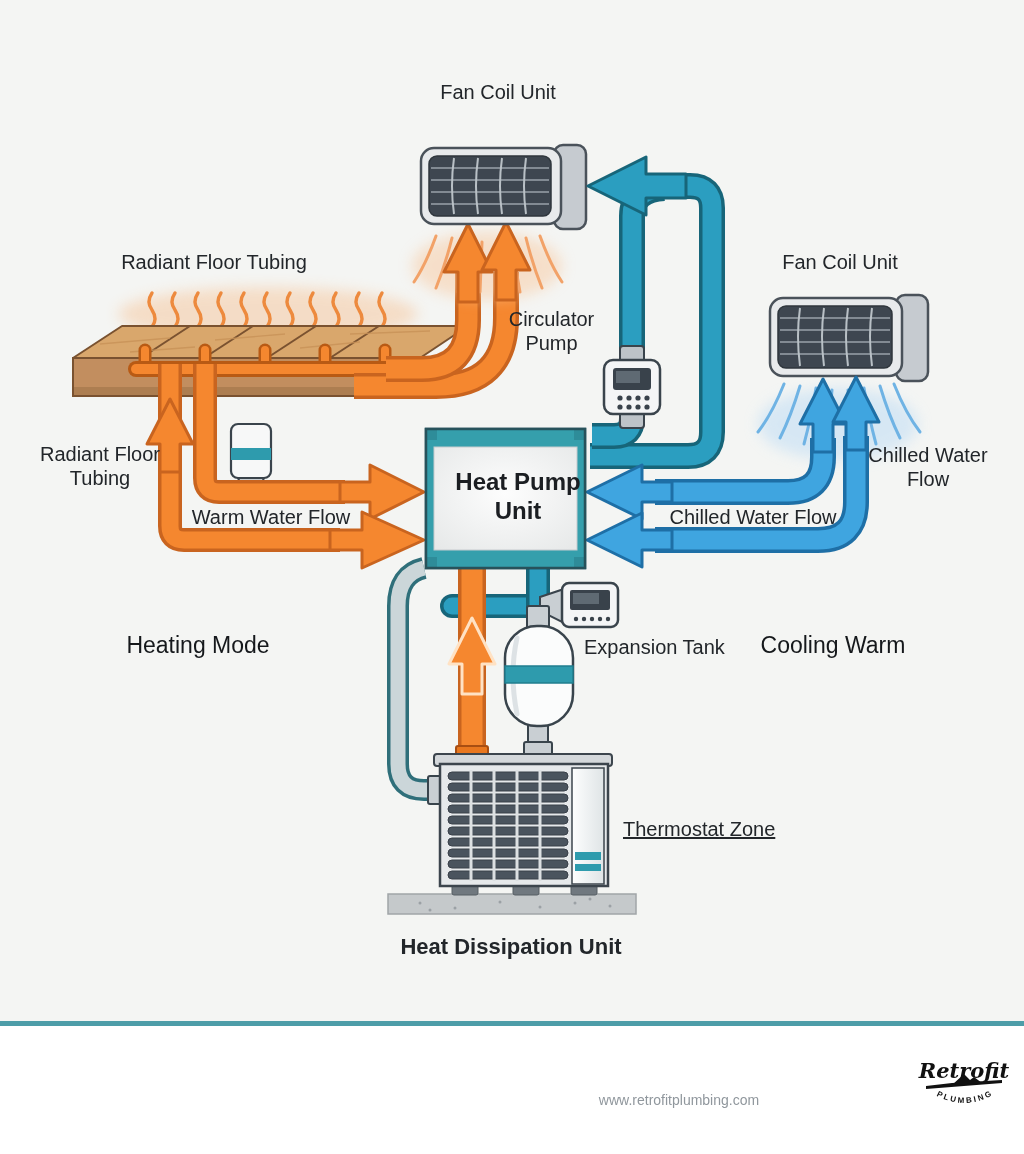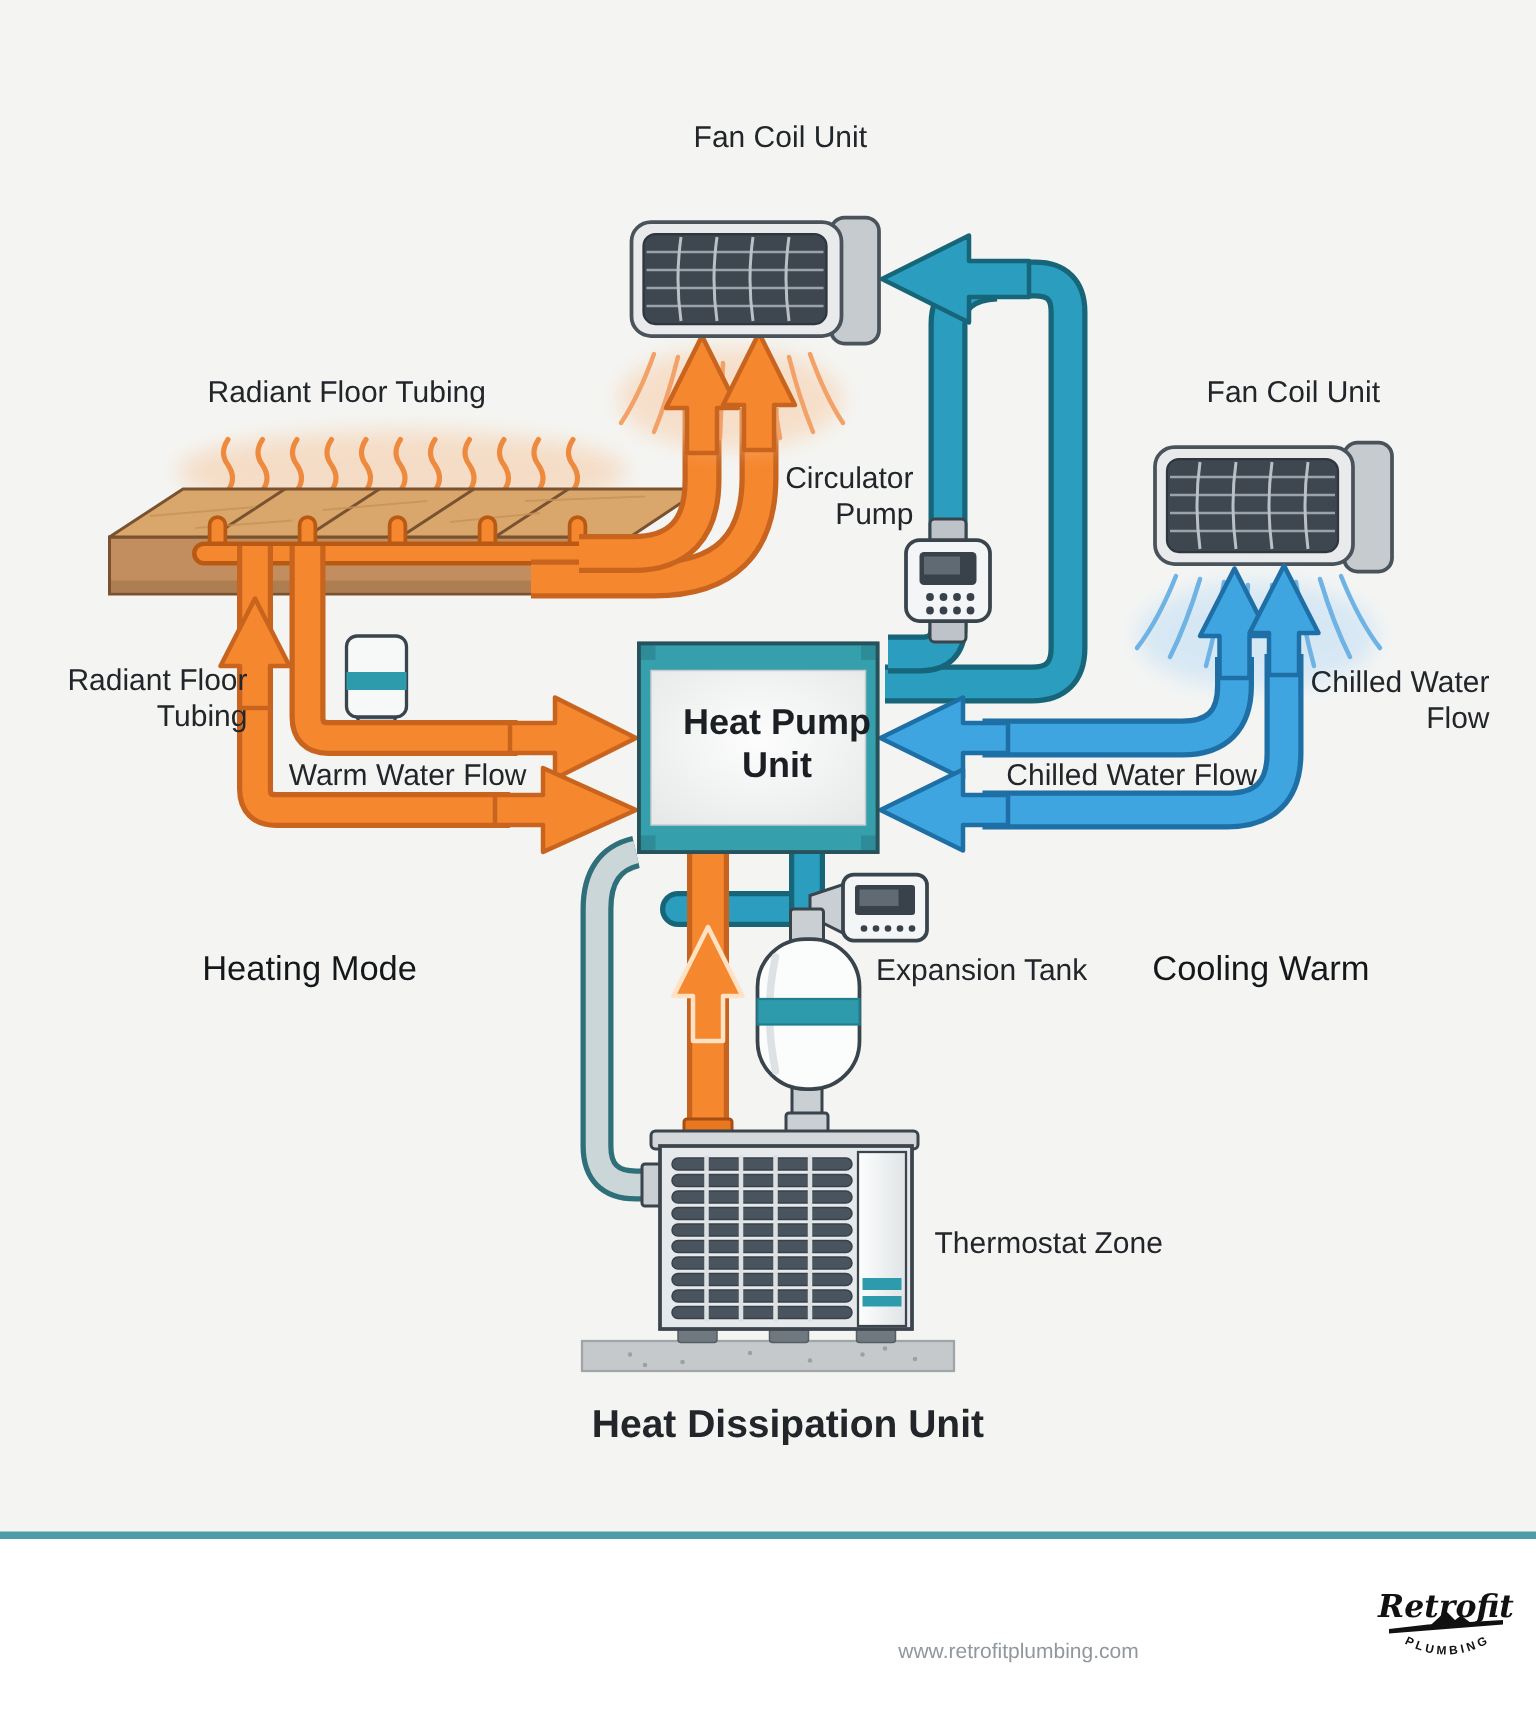--- a/index.html
+++ b/index.html
@@ -1,19 +1,19 @@
 <!DOCTYPE html>
 <html><head>
 <meta charset="utf-8">
 <style>
   html,body{margin:0;padding:0;background:#ffffff;}
   .stage{position:relative;width:1024px;height:1154px;overflow:hidden;background:#ffffff;
          font-family:"Liberation Sans", sans-serif;}
   .diagram-svg{position:absolute;left:0;top:0;}
-  .lbl{position:absolute;color:#22262a;font-size:20px;line-height:1.18;text-align:right;
+  .lbl{position:absolute;color:#22262a;font-size:20px;line-height:1.18;text-align:center;
        white-space:pre-line;}
   .lbl.nowrap{white-space:nowrap;}
   .lbl-bold{font-weight:400;font-size:23px;color:#15181b;}
   .hp-label{position:absolute;left:433px;top:468px;width:146px;text-align:center;
             font-size:24px;font-weight:700;color:#1b1e22;line-height:1.2;padding-left:12px;}
   .divider{position:absolute;left:0;top:1021px;width:1024px;height:5px;background:#4D9DA8;}
   .footer-company{position:absolute;left:460px;top:1062px;width:438px;text-align:right;
                   font-size:27px;font-weight:700;color:#4B5156;}
   .footer-site{position:absolute;left:460px;top:1092px;width:438px;text-align:center;
                font-size:14px;color:#90979D;}
@@ -311,22 +311,22 @@
 <div class="lbl" style="left:494px;top:308px;width:115px;">Circulator Pump</div>
 <div class="lbl nowrap" style="left:760px;top:251px;width:160px;">Fan Coil Unit</div>
 <div class="lbl" style="left:35px;top:443px;width:130px;">Radiant Floor Tubing</div>
 <div class="hp-label">Heat Pump Unit</div>
 <div class="lbl nowrap" style="left:191px;top:506px;width:160px;">Warm Water Flow</div>
 <div class="lbl nowrap" style="left:668px;top:506px;width:170px;">Chilled Water Flow</div>
 <div class="lbl" style="left:863px;top:444px;width:130px;">Chilled Water Flow</div>
 <div class="lbl lbl-bold nowrap" style="left:118px;top:632px;width:160px;">Heating Mode</div>
 <div class="lbl lbl-bold nowrap" style="left:753px;top:632px;width:160px;">Cooling Warm</div>
 <div class="lbl nowrap" style="left:584px;top:636px;text-align:center;">Expansion Tank</div>
-<div class="lbl nowrap" style="left:623px;top:818px;text-align:left;">Thermostat Zone</div>
-<div class="lbl nowrap" style="left:366px;top:934px;width:290px;font-size:26px;font-weight:600;">Heat Dissipation Unit</div>
+<div class="lbl nowrap" style="left:623px;top:818px;text-align:left;text-decoration:underline;">Thermostat Zone</div>
+<div class="lbl nowrap" style="left:366px;top:934px;width:290px;font-size:22px;font-weight:600;">Heat Dissipation Unit</div>
 
 <div class="divider"></div>
 <div class="footer-site">www.retrofitplumbing.com</div>
 <svg class="logo" width="92" height="64" viewBox="0 0 92 64">
   <defs>
         <path id="arcp" d="M 12 38 Q 46 60 80 38"></path>
       </defs>
   <text x="46" y="24" text-anchor="middle" font-family="DejaVu Serif, serif" font-style="italic" font-weight="bold" font-size="21" fill="#111111">Retrofit</text>
   <polygon points="8,32 34,29 84,26 84,29 8,35" fill="#111111"></polygon>
   <polygon points="34,31 46,20 52,26 56,23 64,29 34,31" fill="#111111"></polygon>

